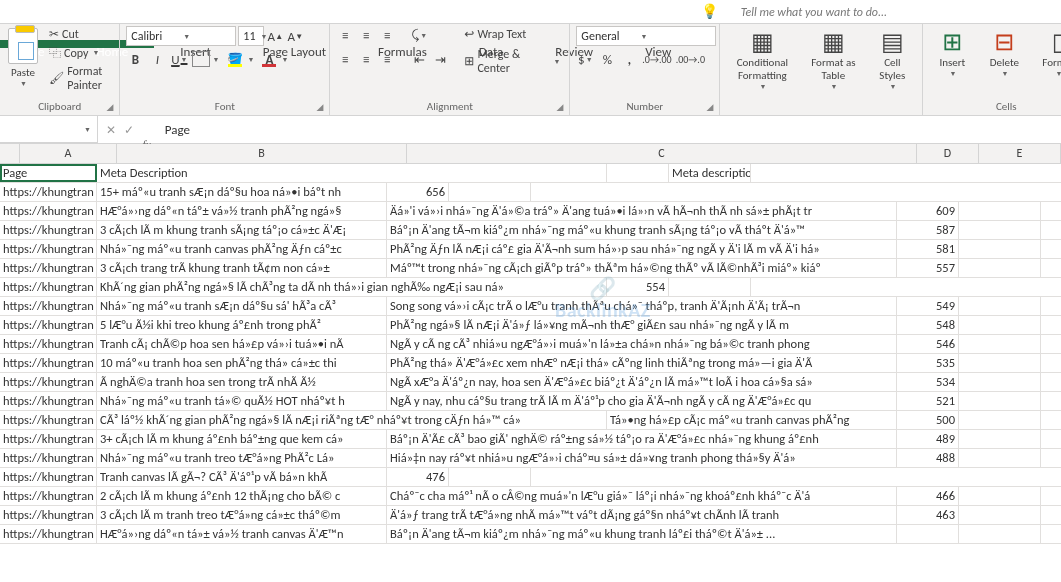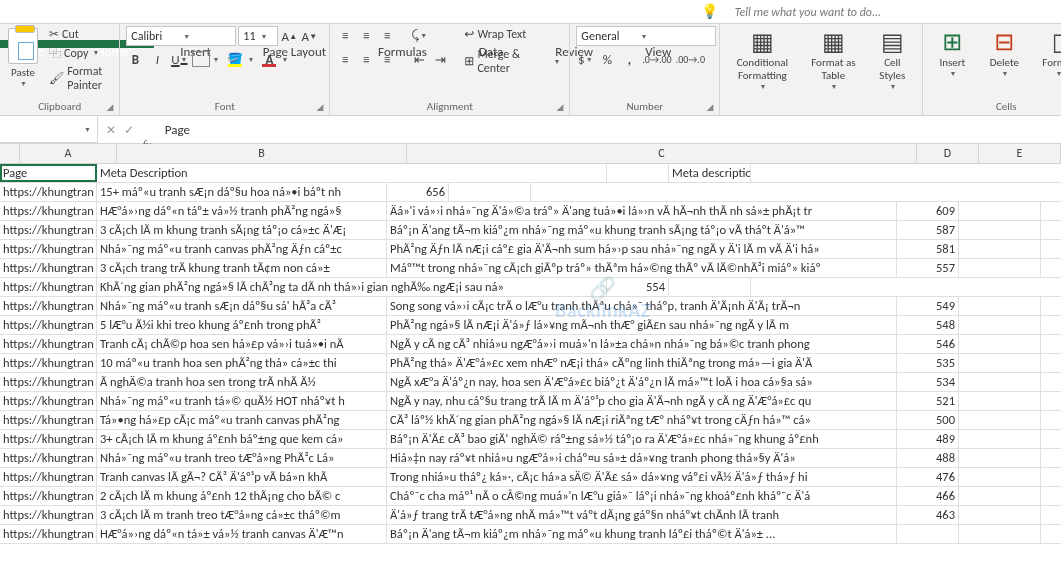--- a/index.html
+++ b/index.html
@@ -3,21 +3,21 @@
 <meta charset="utf-8">
 <style>
 * { margin:0; padding:0; box-sizing:border-box; font-family:"Segoe UI",Calibri,Arial,sans-serif; }
 body { width:1061px; height:582px; overflow:hidden; background:#fff; font-size:12px; color:#333; }
 
 
 .tabs { display:flex; background:#fff; height:24px; align-items:stretch; border-bottom:1px solid #d4d4d4; }
 .tab { padding:4px 26px; font-size:13px; color:#444; cursor:pointer;margin-top:40px; }
 .tab.file { background:#217346; color:#fff; }
 .tab.active { background:#217346; color:#fff; }
-.tell-me { color:#777; font-style:italic; margin-left:12px; align-self:center; }
+.tell-me { color:#777; font-style:italic; margin-left:18px; align-self:center; }
 .tell-me-bulb { color:#777; margin:0 4px; font-size:14px; align-self:center; }
 
 
 .ribbon { display:flex; background:#f3f2f1; border-bottom:1px solid #d4d4d4; height:92px; }
 .group { display:flex; flex-direction:column; border-right:1px solid #d4d4d4; padding:2px 6px 1px; }
 .group-body { flex:1; display:flex; align-items:flex-start; gap:6px; }
 .group-label { text-align:center; font-size:11px; color:#666; padding:2px 0 1px; position:relative; }
 .group-label .launcher { position:absolute; right:0; bottom:2px; font-size:9px; color:#888; cursor:pointer; }
 .col { display:flex; flex-direction:column; gap:2px; justify-content:flex-start; }
 .row { display:flex; align-items:center; gap:2px; }
@@ -106,21 +106,21 @@
   </div>
 
   <div class="group" style="min-width:210px">
     <div class="group-body">
       <div class="col" style="gap:4px">
         <div class="row">
           <div class="sel" style="width:110px">
               <span>Calibri</span>
               <span class="dd">▼</span>
             </div>
-          <div class="sel small" style="width:40px">
+          <div class="sel small" style="width:26px">
               <span>11</span>
               <span class="dd">▼</span>
             </div>
           <span class="toolbtn">A<sup style="font-size:8px">▲</sup></span>
           <span class="toolbtn">A<sup style="font-size:8px">▼</sup></span>
         </div>
         <div class="row" style="gap:4px">
           <span class="toolbtn">
               <b>B</b>
             </span>
@@ -349,43 +349,42 @@
       </div>
       <div class="r">
         <div class="c A">https://khungtran</div>
         <div class="c B">Nhá»¯ng máº«u tranh tá»© quÃ½ HOT nháº¥t h</div>
         <div class="c C">NgÃ y nay, nhu cáº§u trang trÃ­ lÃ m Ä'áº¹p cho gia Ä'Ã¬nh ngÃ y cÃ ng Ä'Æ°á»£c qu</div>
         <div class="c D">521</div>
         <div class="c E"></div>
       </div>
       <div class="r">
         <div class="c A">https://khungtran</div>
+        <div class="c C">CÃ³ láº½ khÃ´ng gian phÃ²ng ngá»§ lÃ  nÆ¡i riÃªng tÆ° nháº¥t trong cÄƒn há»™ cá»</div>
         <div class="c B">Tá»•ng há»£p cÃ¡c máº«u tranh canvas phÃ²ng</div>
-        <div class="c C">CÃ³ láº½ khÃ´ng gian phÃ²ng ngá»§ lÃ  nÆ¡i riÃªng tÆ° nháº¥t trong cÄƒn há»™ cá»</div>
         <div class="c D">500</div>
         <div class="c E"></div>
       </div>
       <div class="r">
         <div class="c A">https://khungtran</div>
         <div class="c B">3+ cÃ¡ch lÃ m khung áº£nh báº±ng que kem cá»</div>
         <div class="c C">Báº¡n Ä'Ã£ cÃ³ bao giÃ' nghÄ© ráº±ng sá»½ táº¡o ra Ä'Æ°á»£c nhá»¯ng khung áº£nh</div>
         <div class="c D">489</div>
         <div class="c E"></div>
       </div>
       <div class="r">
         <div class="c A">https://khungtran</div>
         <div class="c B">Nhá»¯ng máº«u tranh treo tÆ°á»ng PhÃ²c Lá»</div>
         <div class="c C">Hiá»‡n nay ráº¥t nhiá»u ngÆ°á»›i cháº¤u sá»± dá»¥ng tranh phong thá»§y Ä'á»</div>
         <div class="c D">488</div>
         <div class="c E"></div>
       </div>
       <div class="r">
         <div class="c A">https://khungtran</div>
         <div class="c B">Tranh canvas lÃ  gÃ¬? CÃ³ Ä'áº¹p vÃ  bá»n khÃ</div>
-        <div class="c C">Trong nhiá»u tháº¿ ká»·, cÃ¡c há»a sÄ© Ä'Ã£ sá»­ dá»¥ng váº£i vÃ½ Ä'á»ƒ thá»ƒ hi</div>
         <div class="c D">476</div>
         <div class="c E"></div>
       </div>
       <div class="r">
         <div class="c A">https://khungtran</div>
         <div class="c B">2 cÃ¡ch lÃ m khung áº£nh 12 thÃ¡ng cho bÃ© c</div>
         <div class="c C">Cháº¯c cha máº¹ nÃ o cÅ©ng muá»'n lÆ°u giá»¯ láº¡i nhá»¯ng khoáº£nh kháº¯c Ä'á</div>
         <div class="c D">466</div>
         <div class="c E"></div>
       </div>

